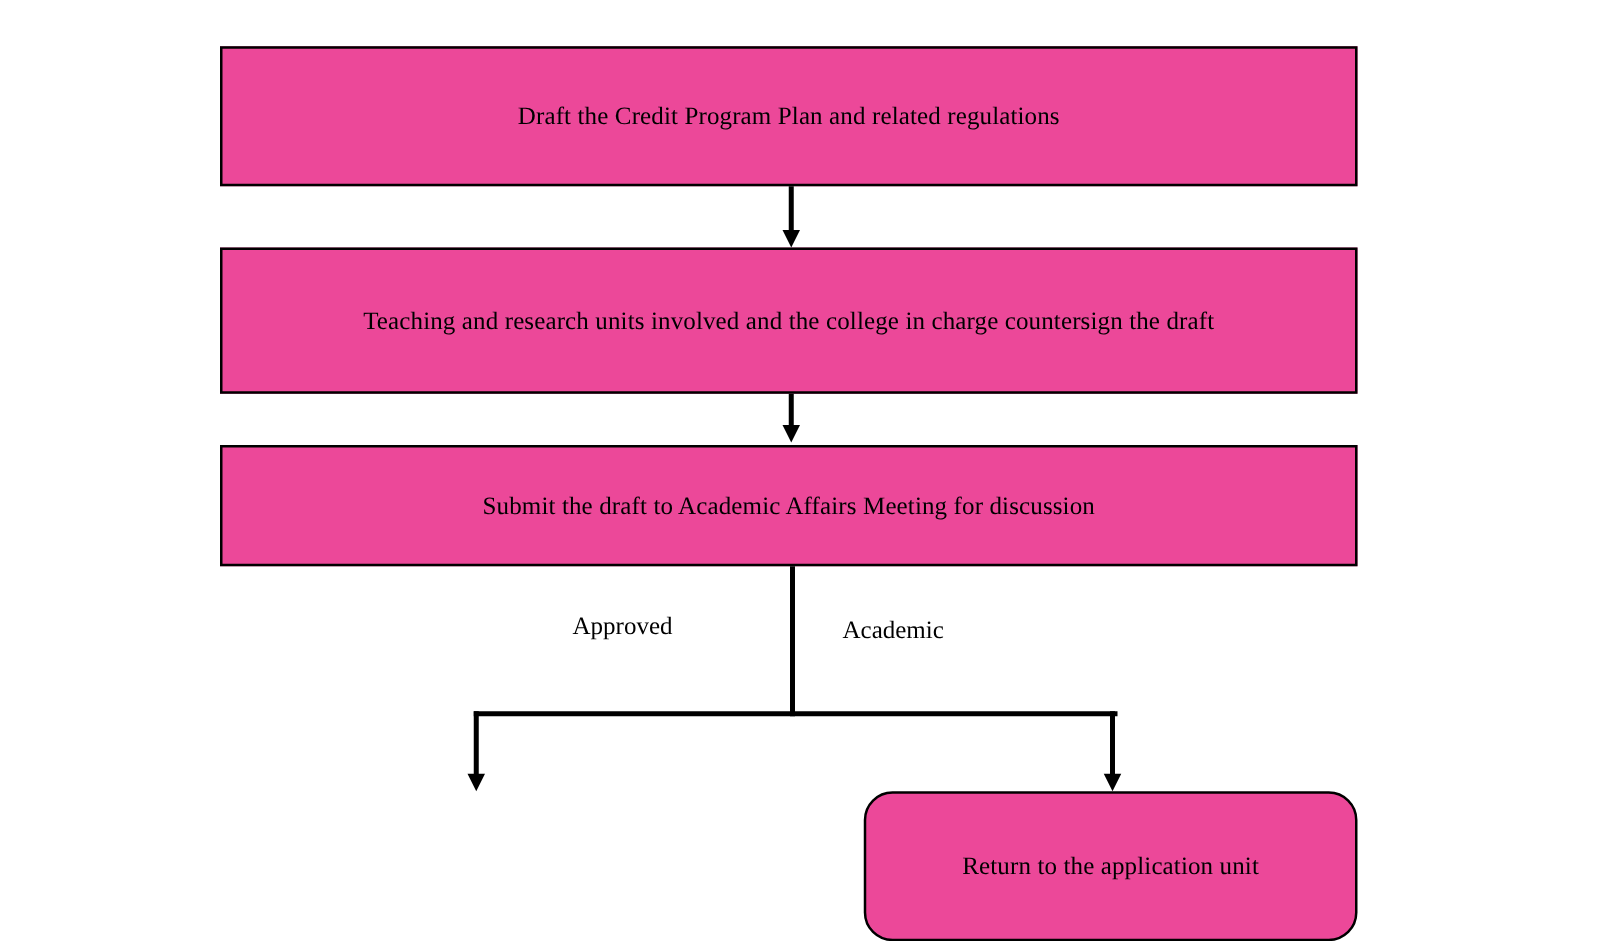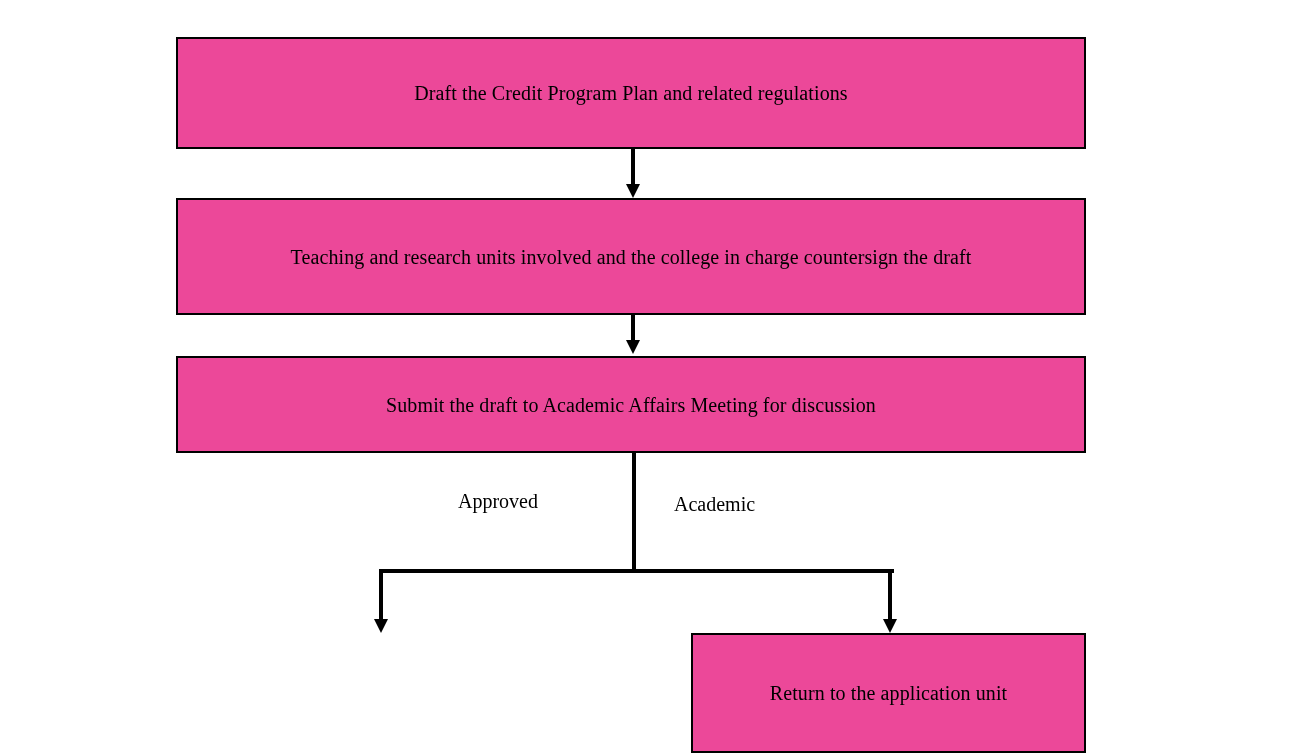--- a/index.html
+++ b/index.html
@@ -31,21 +31,21 @@
     line-height: 34px;
     color: #000000;
     padding: 0 14px;
     letter-spacing: 0.1px;
   }
   
   #node-draft        { left: 176px; top: 37px;  width: 910px; height: 112px; }
   #node-countersign  { left: 176px; top: 198px; width: 910px; height: 117px; }
   #node-submit       { left: 176px; top: 356px; width: 910px; height: 97px;  }
   #node-established  { left: 176px; top: 633px; width: 428px; height: 120px; }
-  #node-return       { left: 691px; top: 633px; width: 395px; height: 120px; }
+  #node-return       { left: 691px; top: 633px; width: 395px; height: 120px; border-radius: 23px; }
 
   #node-established .node-label,
   #node-return .node-label { padding: 0 22px; }
 
   
   .vline {
     position: absolute;
     width: 4px;
     background: #000000;
   }

